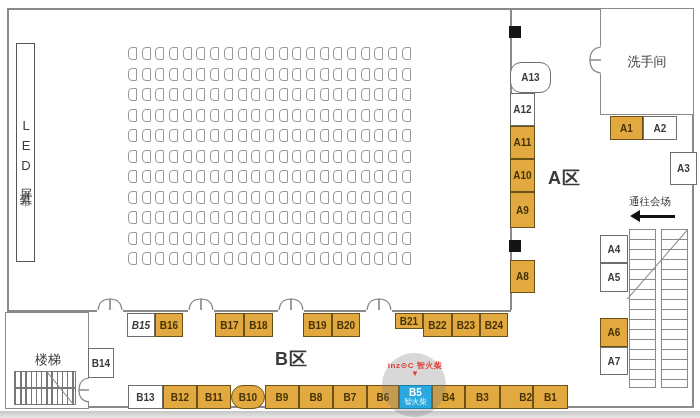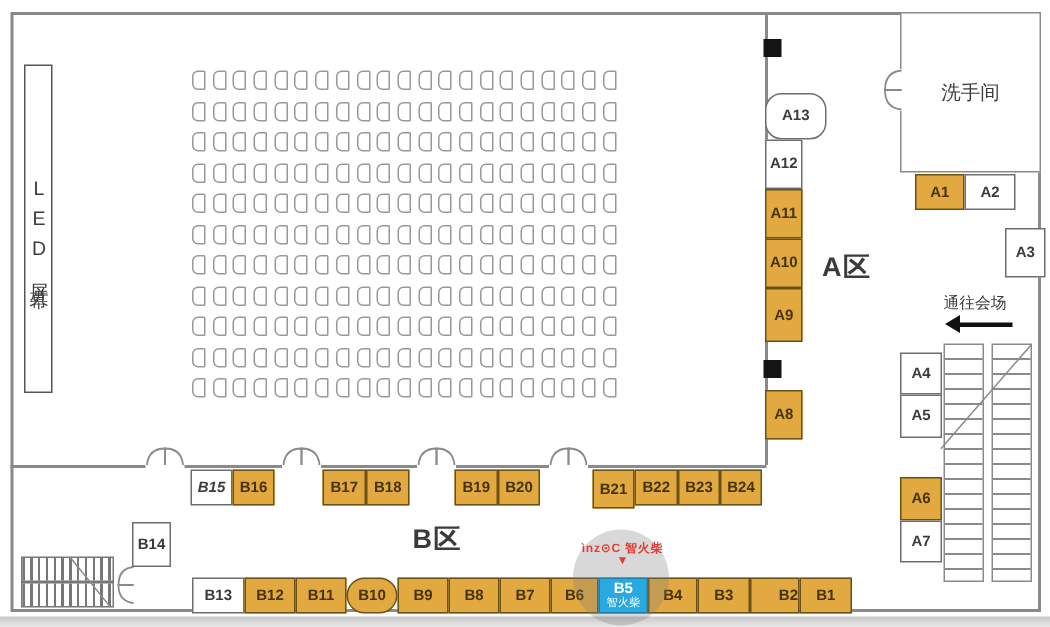--- a/index.html
+++ b/index.html
@@ -302,20 +302,23 @@
       <div class="seat"></div>
       <div class="seat"></div>
       <div class="seat"></div>
       <div class="seat"></div>
     </div>
 
   <div class="abs room restroom">
     <span class="room-label">洗手间</span>
   </div>
 
+  <div class="abs room stairroom">
+    <span class="room-label">楼梯</span>
+  </div>
   <div class="abs lstair" style="left:14px;top:371px;width:62px;height:17px;"></div>
   <div class="abs lstair" style="left:14px;top:388px;width:62px;height:17px;"></div>
   <div class="abs diag" style="left:47px;top:371px;width:43px;transform:rotate(51deg);"></div>
 
   <div class="abs stair-col" style="left:629px;top:229px;width:27px;height:159px;"></div>
   <div class="abs stair-col" style="left:661px;top:229px;width:27px;height:159px;"></div>
   <div class="abs diag" style="left:688px;top:230px;width:92px;transform:rotate(131deg);"></div>
 
   <div class="abs pillar" style="left:509px;top:26px;"></div>
   <div class="abs pillar" style="left:509px;top:240px;"></div>
@@ -413,21 +416,21 @@
       </div>
       <div class="booth sold" style="left: 244px; top: 313px; width: 29px; height: 24px;">
         <span>B18</span>
       </div>
       <div class="booth sold" style="left: 303px; top: 313px; width: 29px; height: 24px;">
         <span>B19</span>
       </div>
       <div class="booth sold" style="left: 332px; top: 313px; width: 28px; height: 24px;">
         <span>B20</span>
       </div>
-      <div class="booth sold" style="left: 395px; top: 313px; width: 28px; height: 26px;">
+      <div class="booth sold" style="left: 395px; top: 313px; width: 28px; height: 16px;">
         <span>B21</span>
       </div>
       <div class="booth sold" style="left: 423px; top: 313px; width: 29px; height: 24px;">
         <span>B22</span>
       </div>
       <div class="booth sold" style="left: 452px; top: 313px; width: 28px; height: 24px;">
         <span>B23</span>
       </div>
       <div class="booth sold" style="left: 480px; top: 313px; width: 28px; height: 24px;">
         <span>B24</span>

